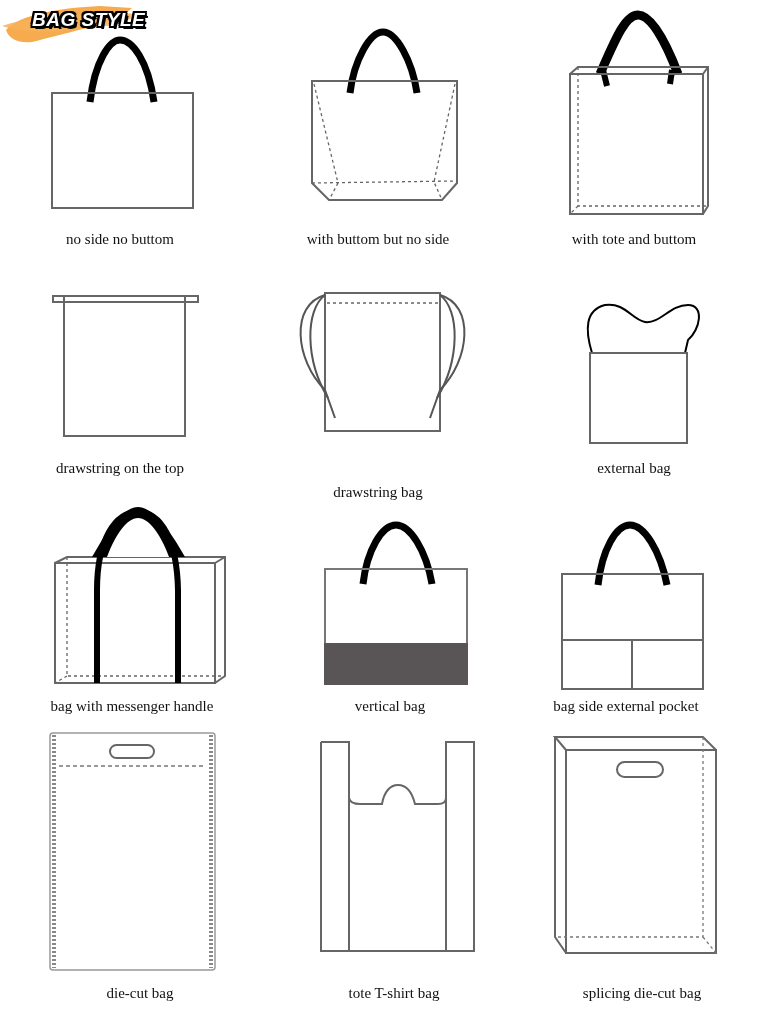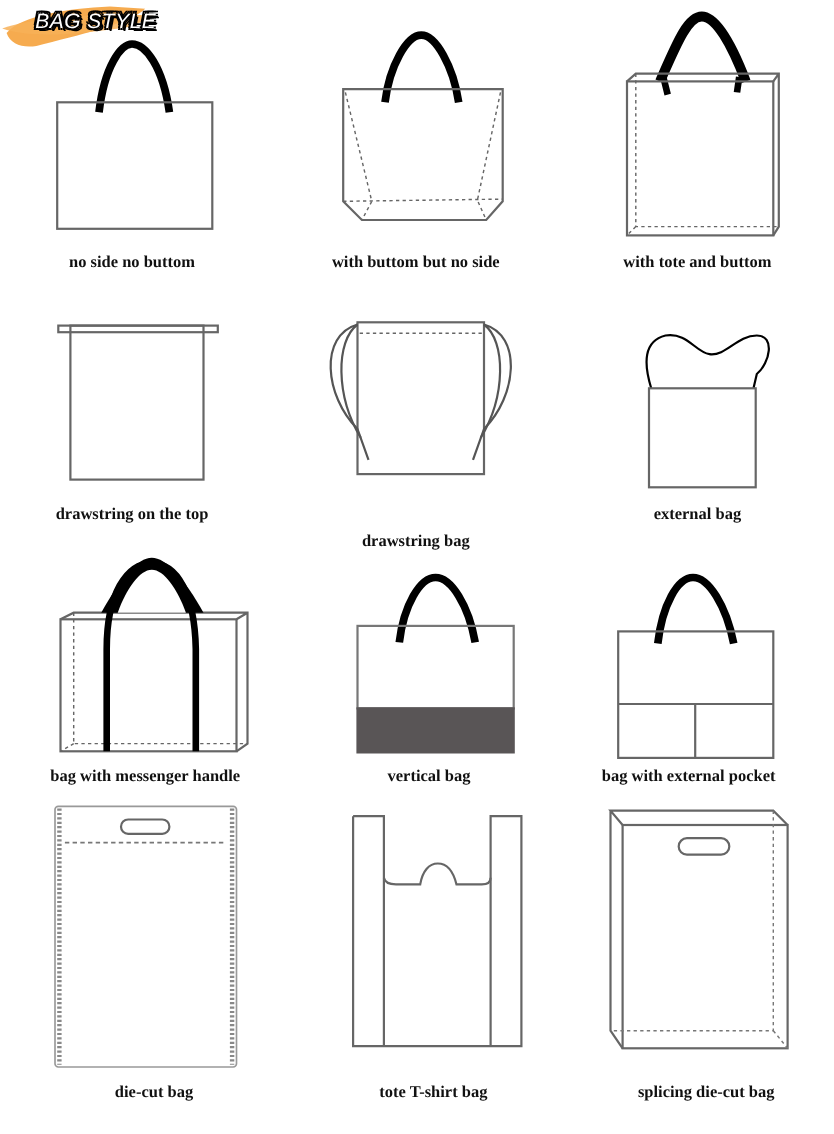--- a/index.html
+++ b/index.html
@@ -1,21 +1,21 @@
 <!DOCTYPE html>
 <html><head>
 <meta charset="utf-8">
 <style>
   html, body { margin:0; padding:0; background:#ffffff; }
   body { width:758px; height:1031px; position:relative; overflow:hidden; font-family:"Liberation Serif", serif; }
   .title-wrap { position:absolute; left:0; top:0; width:160px; height:50px; }
-  .title-text { position:absolute; left:32px; top:9px; font-family:"Liberation Sans", sans-serif; font-weight:normal; font-style:italic; font-size:19px; color:#ffffff; letter-spacing:0.5px;
+  .title-text { position:absolute; left:32px; top:9px; font-family:"Liberation Sans", sans-serif; font-weight:bold; font-style:italic; font-size:19px; color:#ffffff; letter-spacing:0.5px;
     text-shadow: -2px -2px 0 #000, 2px -2px 0 #000, -2px 2px 0 #000, 2px 2px 0 #000, 0 2px 0 #000, 0 -2px 0 #000, 2px 0 0 #000, -2px 0 0 #000, 3px 3px 0 #000; }
   .bag { position:absolute; }
-  .label { position:absolute; font-family:"Liberation Serif", serif; font-weight:bold; font-size:15px; color:#111; text-align:left; white-space:nowrap; transform:translateX(-50%); }
+  .label { position:absolute; font-family:"Liberation Serif", serif; font-weight:normal; font-size:15px; color:#111; text-align:left; white-space:nowrap; transform:translateX(-50%); }
   svg { display:block; overflow:visible; }
 </style>
 </head>
 <body>
 
 <div class="title-wrap">
   <svg width="160" height="50">
     <path d="M6 30 C 20 14, 60 8, 100 6 L 132 8 C 120 20, 80 30, 40 40 C 25 45, 10 42, 6 30 Z" fill="#f5a23c" opacity="0.9"></path>
     <path d="M2 26 C 30 16, 90 12, 140 14 L 120 24 C 80 30, 30 36, 2 26 Z" fill="#f7b057" opacity="0.85"></path>
   </svg>
@@ -81,21 +81,21 @@
   <rect x="15" y="59" width="142" height="75" fill="none" stroke="#777" stroke-width="2"></rect>
   <rect x="14" y="133" width="144" height="42" fill="#595556"></rect>
 </svg>
 <div class="label" style="left:390px;top:698px">vertical bag</div>
 
 <svg class="bag" style="left:550px;top:515px" width="165" height="180">
   <path d="M48 70 C 52 35, 66 10, 80 10 C 94 10, 110 35, 117 70" fill="none" stroke="#000" stroke-width="7"></path>
   <rect x="12" y="59" width="141" height="115" fill="none" stroke="#666" stroke-width="2"></rect>
   <path d="M12 125 L 153 125 M82 125 L 82 174" stroke="#666" stroke-width="2"></path>
 </svg>
-<div class="label" style="left:626px;top:698px">bag with external pocket</div>
+<div class="label" style="left:626px;top:698px">bag side external pocket</div>
 
 <svg class="bag" style="left:40px;top:725px" width="185" height="250">
   <rect x="10" y="8" width="165" height="237" rx="3" fill="none" stroke="#999" stroke-width="1.5"></rect>
   <path d="M14 10 L 14 243 M171 10 L 171 243" stroke="#888" stroke-width="4" stroke-dasharray="2,2"></path>
   <path d="M19 41 L 166 41" stroke="#777" stroke-width="1.5" stroke-dasharray="4,3"></path>
   <rect x="70" y="20" width="44" height="13" rx="6.5" fill="none" stroke="#666" stroke-width="2"></rect>
 </svg>
 <div class="label" style="left:140px;top:985px">die-cut bag</div>
 
 <svg class="bag" style="left:310px;top:730px" width="175" height="230">

